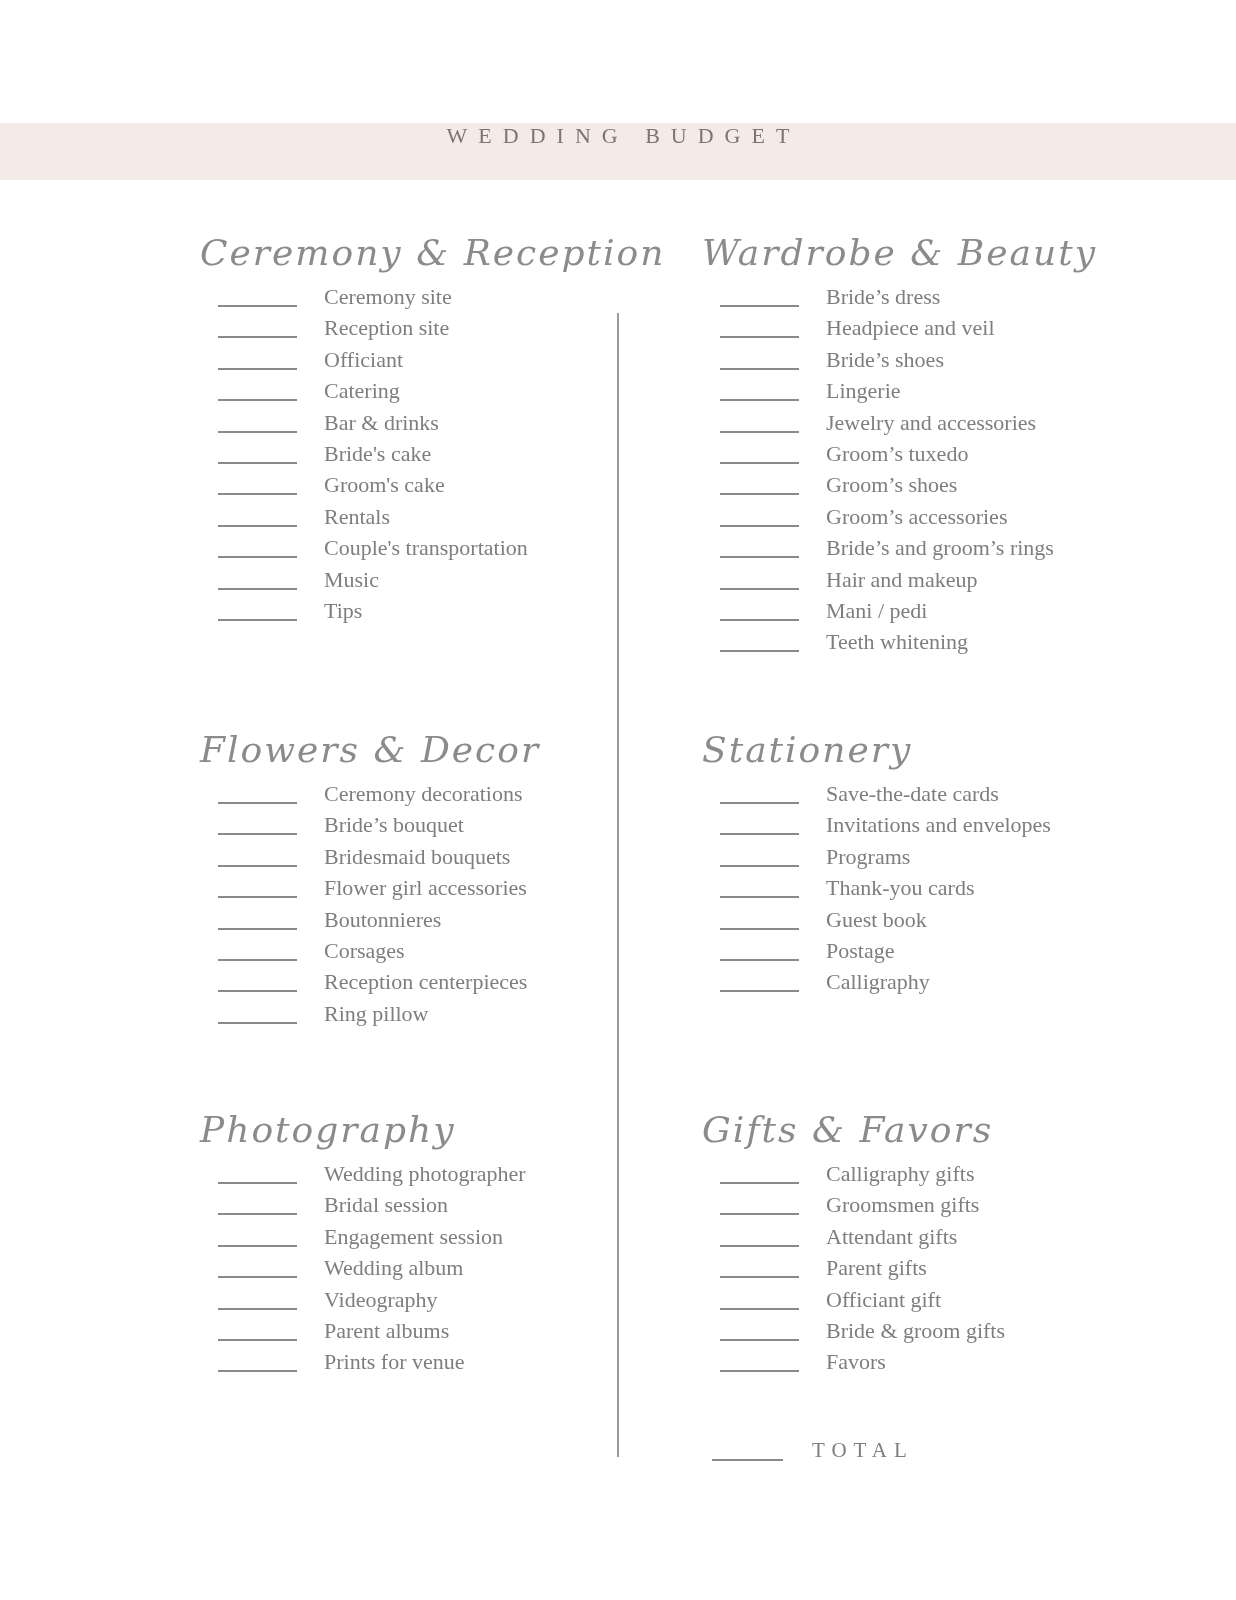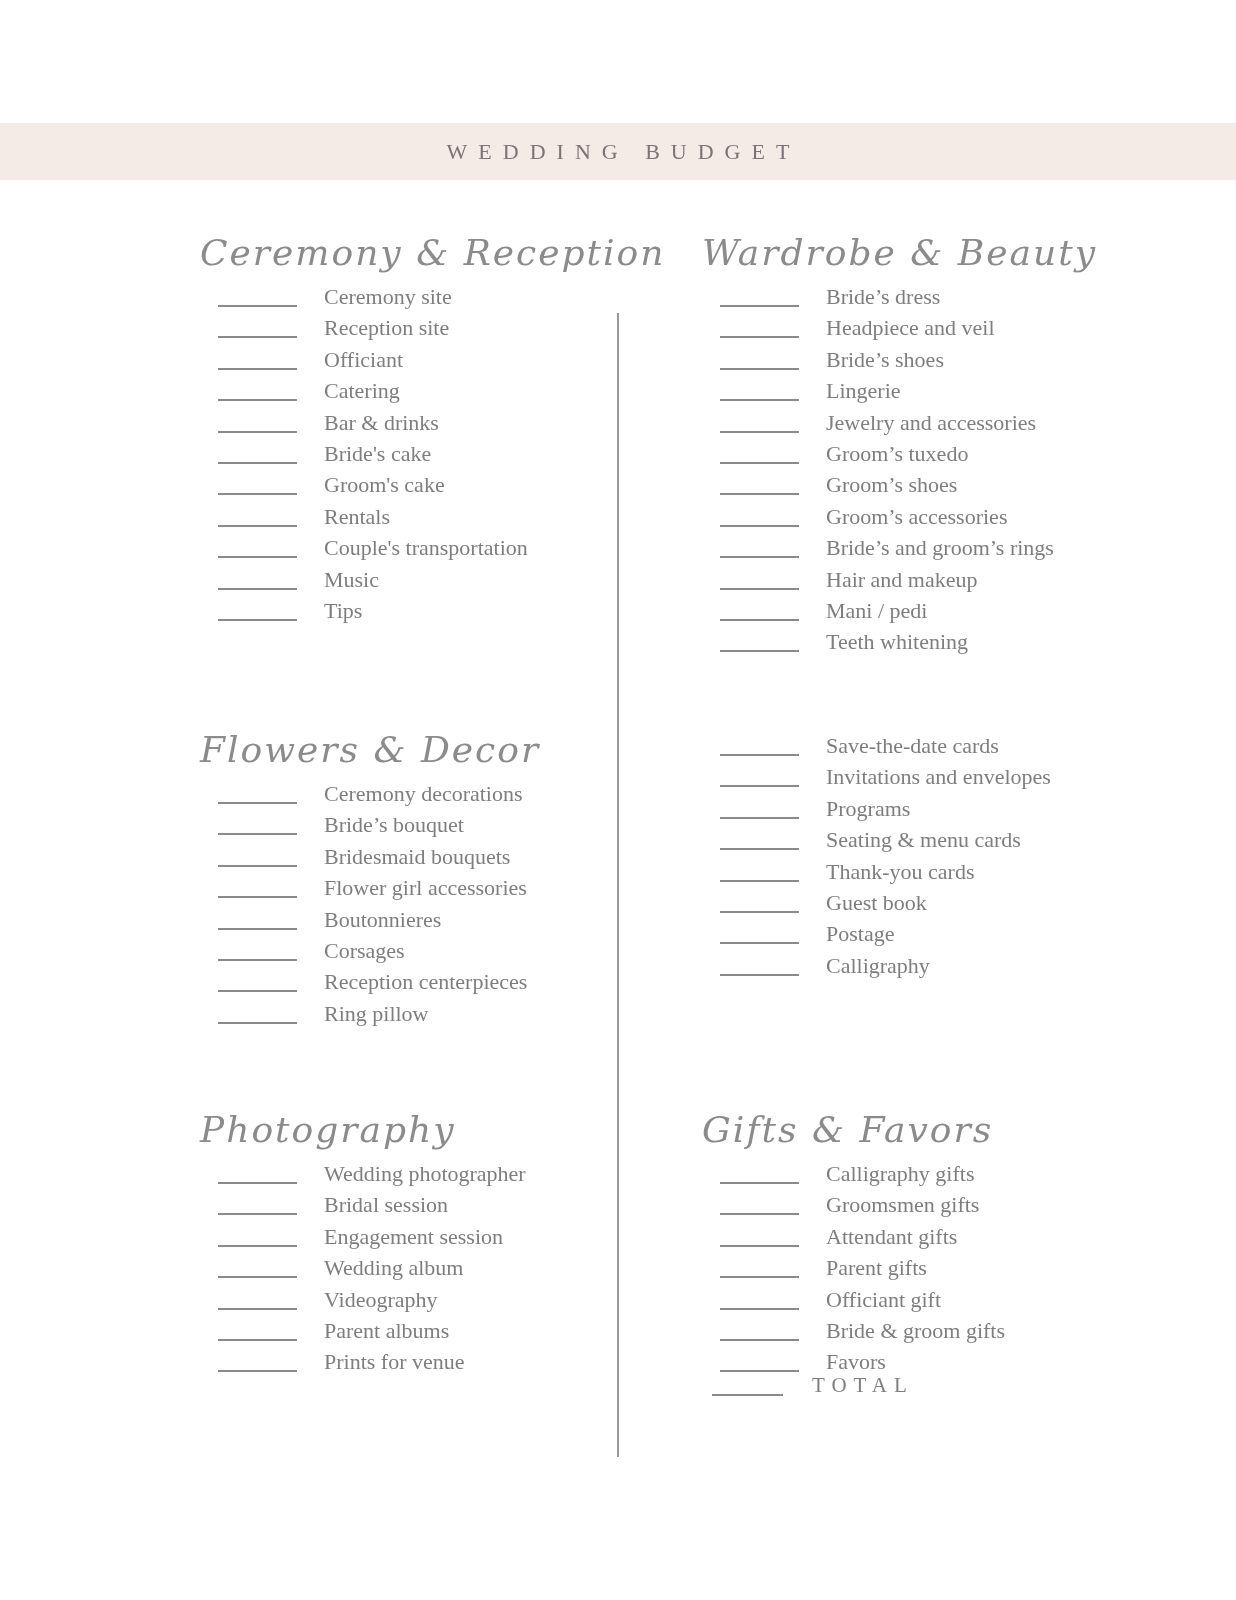--- a/index.html
+++ b/index.html
@@ -22,21 +22,20 @@
     overflow: hidden;
   }
 
   
   .banner {
     position: absolute;
     left: 0; top: 123px;
     width: 1236px; height: 57px;
     background: var(--banner-bg);
     display: flex;
-    align-items: center;
     justify-content: center;
   }
   .banner-title {
     font-size: 22px;
     letter-spacing: 11px;
     color: var(--title-text);
     text-indent: 11px; 
     font-weight: 400;
   }
 
@@ -95,21 +94,21 @@
     top: 313px;
     width: 2px;
     height: 1144px;
     background: var(--divider-color);
   }
 
   
   .total-row {
     position: absolute;
     left: 702px;
-    top: 1372px;
+    top: 1437px;
     display: flex;
     align-items: flex-start;
     white-space: nowrap;
   }
   .total-blank {
     display: inline-block;
     margin-left: 10px;
     width: 71px;
     height: 24px;
     border-bottom: 2px solid var(--line-color);
@@ -300,36 +299,33 @@
           <span class="blank"></span>
           <span class="label">Mani / pedi</span>
         </div>
         <div class="row">
           <span class="blank"></span>
           <span class="label">Teeth whitening</span>
         </div>
       </div>
     </section>
     <section class="section sec-1">
+      <h2 class="script-heading">Stationery</h2>
       <div class="items">
         <div class="row">
           <span class="blank"></span>
           <span class="label">Save-the-date cards</span>
         </div>
         <div class="row">
           <span class="blank"></span>
           <span class="label">Invitations and envelopes</span>
         </div>
         <div class="row">
           <span class="blank"></span>
           <span class="label">Programs</span>
-        </div>
-        <div class="row">
-          <span class="blank"></span>
-          <span class="label">Seating &amp; menu cards</span>
         </div>
         <div class="row">
           <span class="blank"></span>
           <span class="label">Thank-you cards</span>
         </div>
         <div class="row">
           <span class="blank"></span>
           <span class="label">Guest book</span>
         </div>
         <div class="row">

